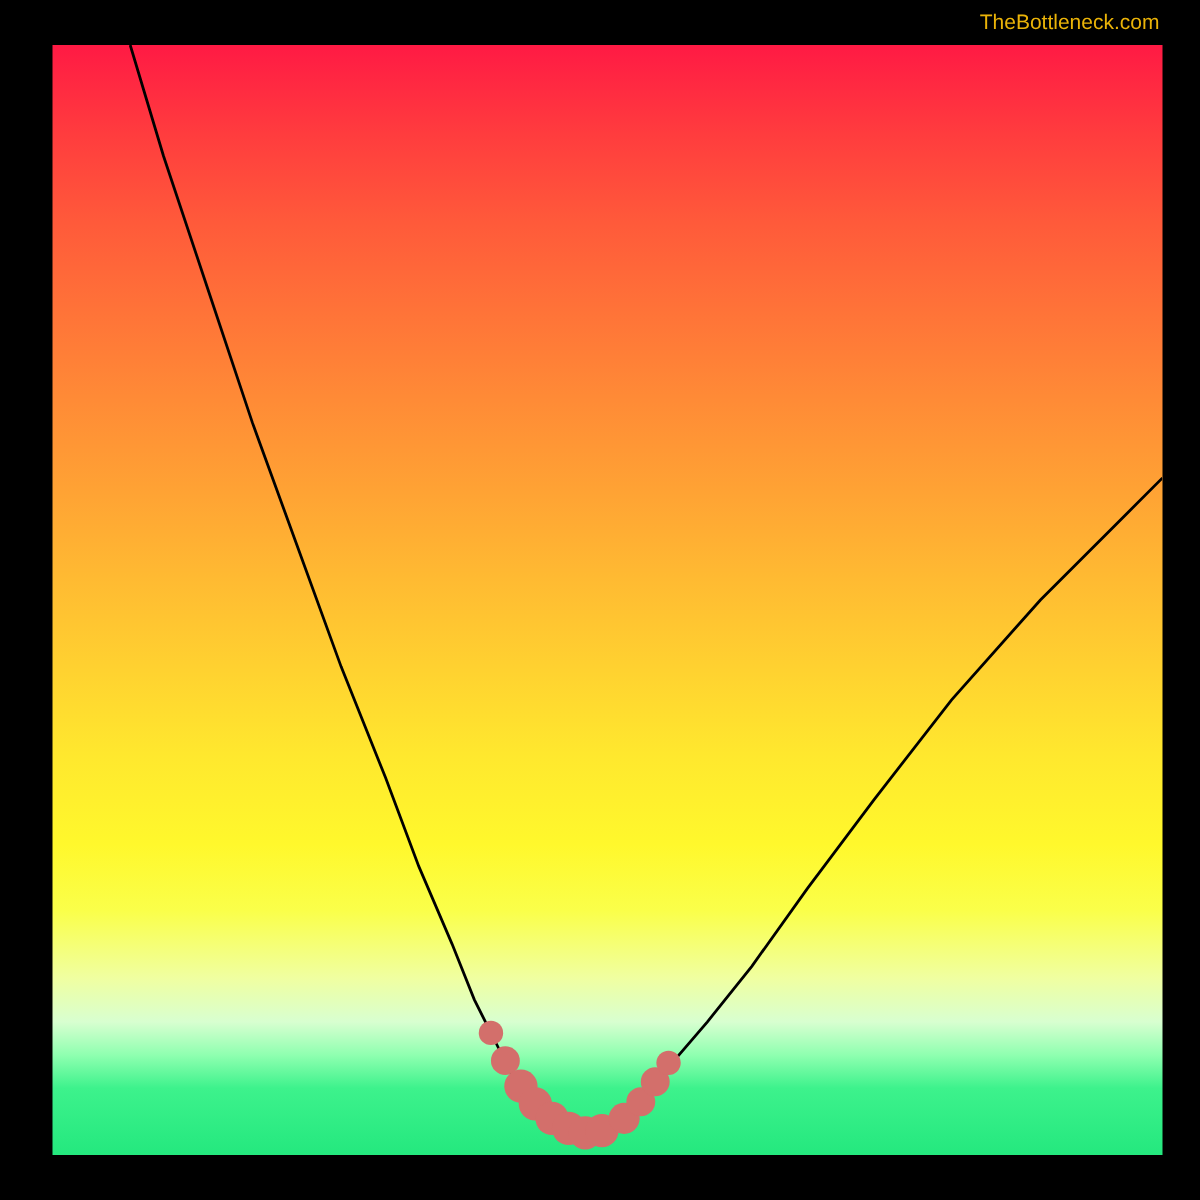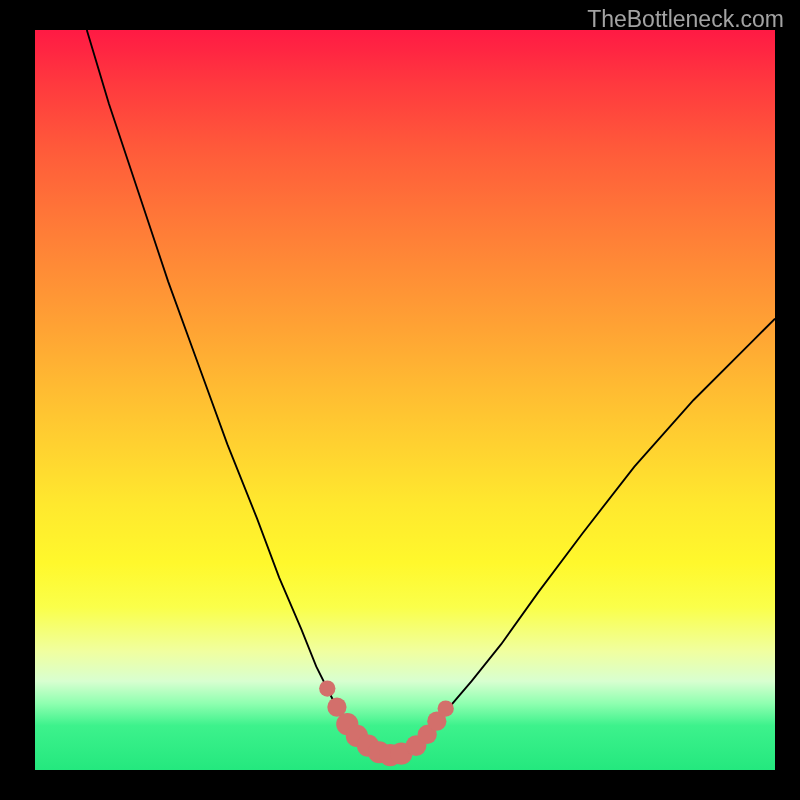--- a/index.html
+++ b/index.html
@@ -7,23 +7,23 @@
     padding: 0;
     width: 800px;
     height: 800px;
     background: #000;
     position: relative;
     font-family: Arial, sans-serif;
   }
   .watermark {
     position: absolute;
     top: 6px;
-    right: 16px;
-    color: #a3a3a3;
-    font-size: 23px;
+    right: 27px;
+    color: #eab308;
+    font-size: 14px;
     font-weight: 500;
     z-index: 10;
   }
   .plot-area {
     position: absolute;
     left: 35px;
     top: 30px;
     width: 740px;
     height: 740px;
     background: linear-gradient(to bottom,

